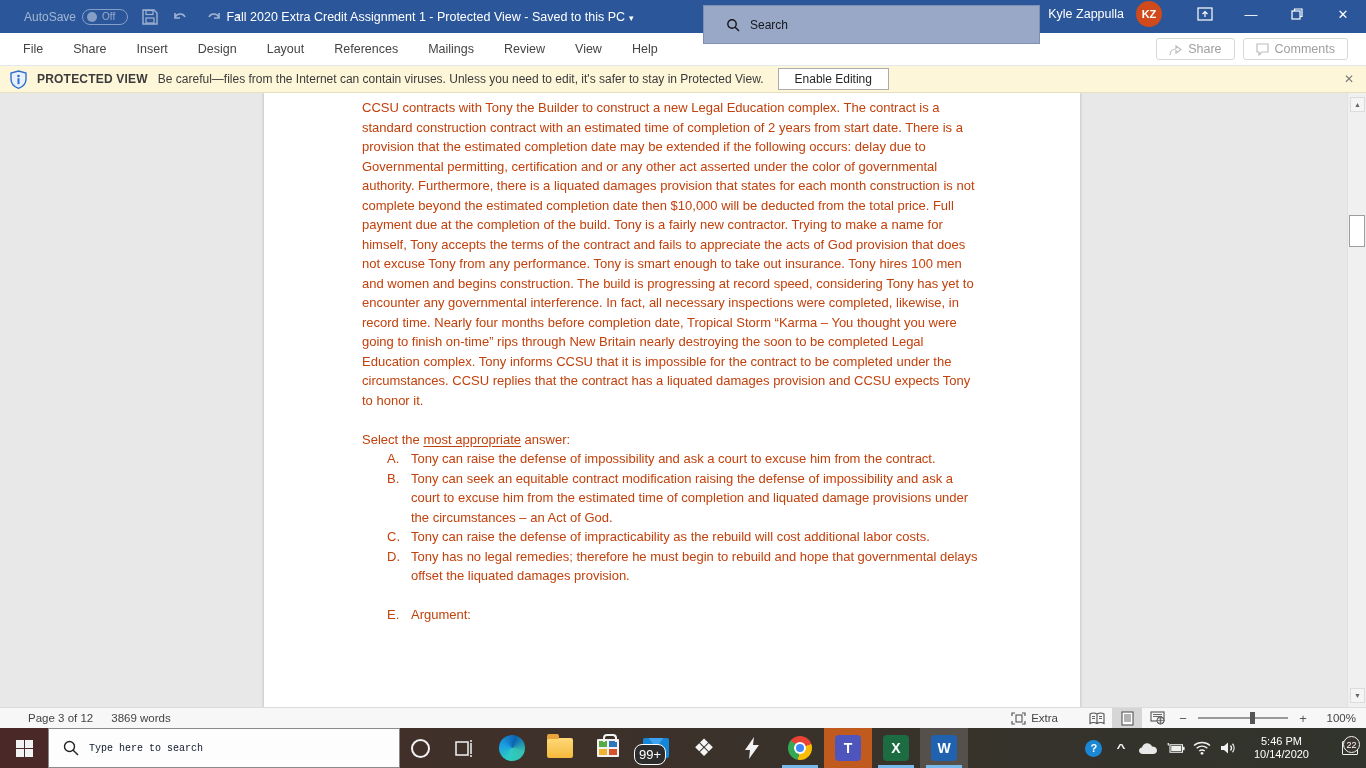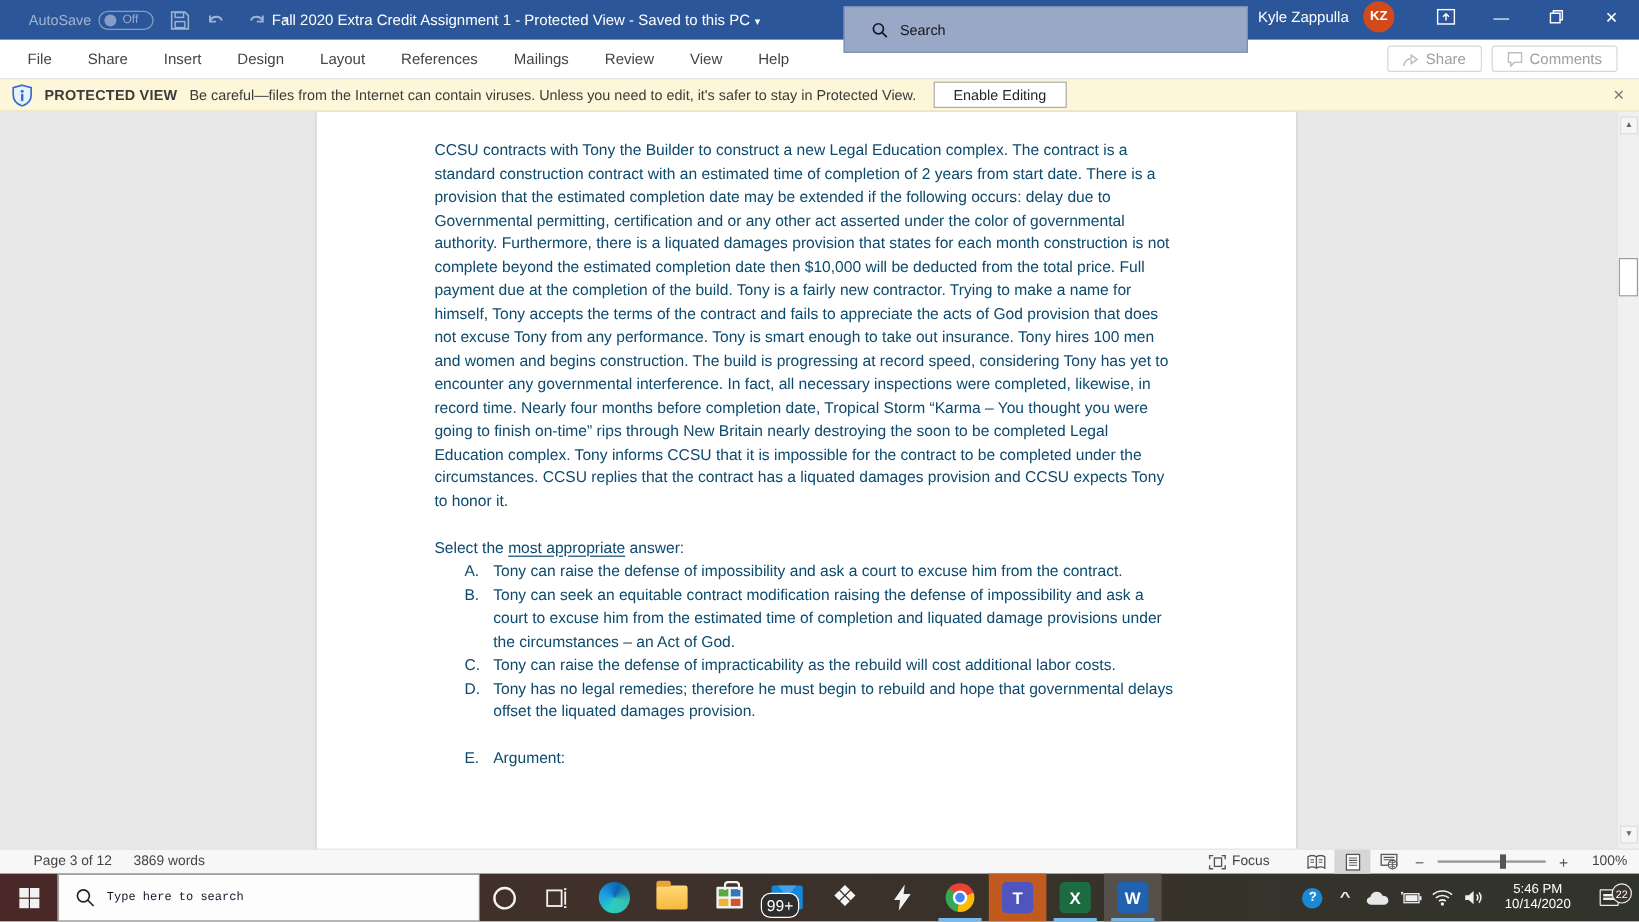--- a/index.html
+++ b/index.html
@@ -38,21 +38,21 @@
   .banner { height:27px; background:#fdf6d9; border-bottom:1px solid #e8e0bd; display:flex; align-items:center; padding-left:10px; position:relative; }
   .shield { margin-right:10px; display:flex; }
   .banner-title { font-size:12px; font-weight:bold; color:#3b3b3b; margin-right:10px; letter-spacing:.2px; }
   .banner-msg { font-size:12px; color:#3b3b3b; margin-right:14px; }
   .enable-btn { background:#fff; border:1px solid #ababab; font-size:12px; color:#262626; padding:3px 16px; }
   .banner-close { position:absolute; right:12px; color:#7a7a7a; font-size:12px; }
 
   
   .workspace { position:relative; height:614px; background:#e8e8e8; overflow:hidden; }
   .page { position:absolute; left:264px; top:0; width:816px; height:620px; background:#ffffff; box-shadow:0 0 3px rgba(0,0,0,.25); }
-  .page-inner { padding:22px 98px 0 98px; font-size:13px; line-height:19.5px; color:#0c4a6e; }
+  .page-inner { padding:5px 98px 0 98px; font-size:13px; line-height:19.5px; color:#c2410c; }
   .doc-para { text-align:left; }
   .doc-select { margin-top:19.5px; }
   .doc-list { margin-top:0; }
   .doc-item { display:flex; margin:0; }
   .doc-item .letter { width:24px; margin-left:25px; flex:none; }
   .doc-item .opt-text { flex:1; }
   .doc-item.gap-before { margin-top:19.5px; }
   u { text-underline-offset:2px; }
 
   
@@ -103,21 +103,21 @@
   .chrome-ic:after { content:""; position:absolute; inset:8px; border-radius:50%; background:#4285f4; }
   .chrome-ic.y { background:conic-gradient(from -50deg,#ea4335 0 120deg,#fbbc05 0 240deg,#34a853 0 360deg); }
   .teams-ic { background:#4e55bd; font-size:14px; }
   .excel-ic { background:#1d6b40; font-size:14px; }
   .word-ic { background:#2162b0; font-size:14px; }
   .tray { margin-left:auto; display:flex; align-items:center; gap:7px; padding-right:8px; }
   .tray-ic { display:flex; align-items:center; justify-content:center; width:20px; }
   .help-ic { width:17px; height:17px; border-radius:50%; background:#1b88d6; color:#fff; font-size:11px; font-weight:bold; display:flex; align-items:center; justify-content:center; }
   .chev { color:#f0f0f0; font-size:11px; font-weight:bold; transform:scaleX(1.4); }
   .clock { text-align:center; font-size:11px; line-height:13px; color:#fff; margin:0 8px; white-space:nowrap; }
-  .notif { position:relative; width:34px; display:flex; align-items:center; justify-content:center; }
+  .notif { position:relative; width:34px; display:flex; align-items:center; justify-content:flex-end; }
   .notif-box { width:16px; height:14px; border:1.5px solid #f0f0f0; border-radius:1px; position:relative; }
   .notif-box:before { content:""; position:absolute; left:2px; top:3px; width:9px; height:1.5px; background:#f0f0f0; box-shadow:0 3px 0 #f0f0f0; }
   .notif-badge { position:absolute; right:-2px; bottom:2px; width:17px; height:17px; border-radius:50%; border:1.5px solid #f0f0f0; background:#3a362f; font-size:9px; display:flex; align-items:center; justify-content:center; }
 </style>
 </head>
 <body>
 
 <div class="titlebar">
   <div class="qat">
     <div class="autosave">
@@ -266,21 +266,21 @@
   <div class="sb-left">
     <span>Page 3 of 12</span>
     <span>3869 words</span>
   </div>
   <div class="sb-right">
     <span class="sb-focus">
       <svg width="15" height="13" viewBox="0 0 15 13">
           <path d="M1 4 V1 H4 M11 1 H14 V4 M14 9 V12 H11 M4 12 H1 V9" fill="none" stroke="#555" stroke-width="1.2"></path>
           <rect x="5" y="3" width="6" height="7" fill="none" stroke="#555" stroke-width="1.1"></rect>
         </svg>
-      <span>Focus</span>
+      <span>Extra</span>
     </span>
     <span class="viewbtn">
       <svg width="16" height="13" viewBox="0 0 16 13">
           <path d="M8 2 C6 .8 3 .8 1 2 V11.5 C3 10.3 6 10.3 8 11.5 C10 10.3 13 10.3 15 11.5 V2 C13 .8 10 .8 8 2 Z M8 2 V11.5" fill="none" stroke="#555" stroke-width="1.1"></path>
           <path d="M3 4.5 H6 M3 6.5 H6 M10 4.5 H13 M10 6.5 H13" stroke="#555" stroke-width=".9"></path>
         </svg>
     </span>
     <span class="viewbtn sel">
       <svg width="13" height="15" viewBox="0 0 13 15">
           <rect x="1" y="1" width="11" height="13" fill="#fff" stroke="#555" stroke-width="1.1"></rect>

